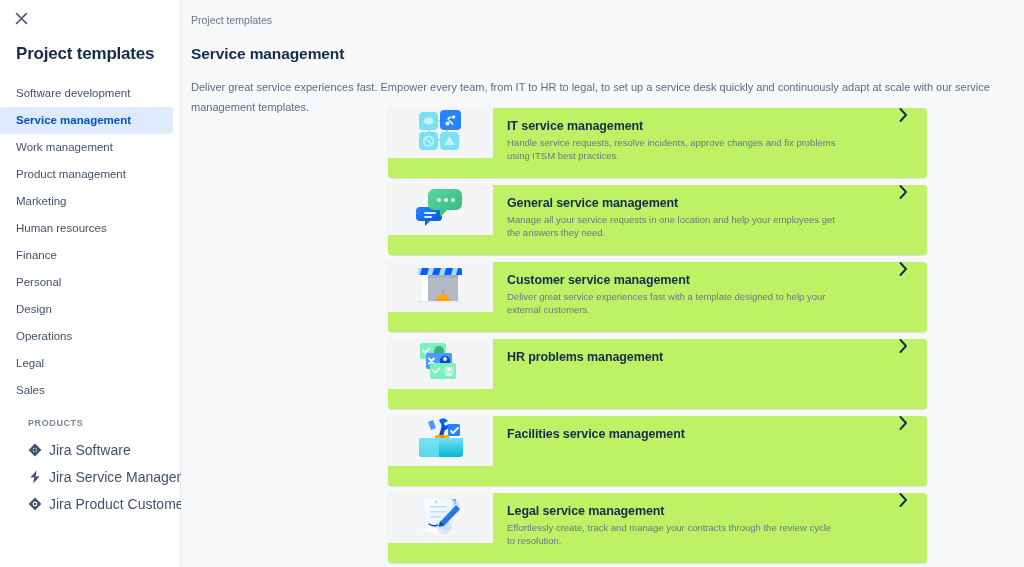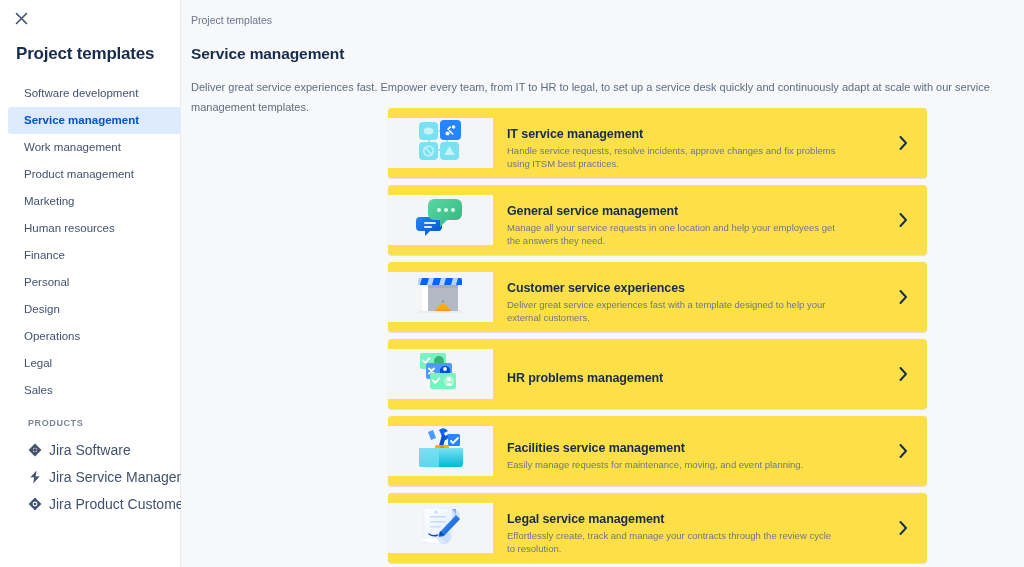--- a/index.html
+++ b/index.html
@@ -25,21 +25,21 @@
     width: 22px; height: 22px;
     display: flex; align-items: center; justify-content: center;
     cursor: pointer;
   }
   .close-btn svg { display: block; }
   .sidebar-title {
     position: absolute; left: 16px; top: 44px;
     font-size: 17px; font-weight: bold; color: #172B4D;
     letter-spacing: -0.2px;
   }
-  .nav-list { position: absolute; top: 80px; left: 8px; width: 181px; }
+  .nav-list { position: absolute; top: 80px; left: 0; width: 181px; }
   .nav-item {
     height: 27px; line-height: 27px;
     padding-left: 16px;
     font-size: 11.5px; color: #42526E;
     border-radius: 3px;
     margin: 0 8px 0 0;
     cursor: pointer;
     white-space: nowrap;
   }
   .nav-item.selected {
@@ -91,27 +91,27 @@
     font-size: 11px; color: #5E6C84; line-height: 20px;
   }
 
   .cards {
     position: absolute; left: 207px; top: 108px;
     width: 539px;
   }
   .card {
     display: flex;
     height: 70px;
-    background: #fde047;
+    background: #bef264;
     border-radius: 4px;
     margin-bottom: 7px;
     overflow: hidden;
     box-shadow: 0 1px 1px rgba(9,30,66,0.10), 0 0 1px rgba(9,30,66,0.08);
     cursor: pointer;
-    align-items: center;
+    align-items: flex-start;
   }
   .card-icon-pane {
     width: 105px; flex: 0 0 105px;
     background: #F4F5F7;
     display: flex; align-items: center; justify-content: center;
   }
   .card-body {
     flex: 1 1 auto;
     padding: 11px 12px 0 14px;
     min-width: 0;
@@ -294,21 +294,21 @@
               <path d="M18 6 h7 l-2 7 h-7 l2 -7Z" fill="#0065FF"></path>
               <path d="M30 6 h7 l-2 7 h-7 l2 -7Z" fill="#0065FF"></path>
               <path d="M42 6 h2 a2 2 0 0 1 2 2 v5 h-6 l2 -7Z" fill="#0065FF"></path>
               <path d="M21 38 a6 6 0 0 1 12 0Z" fill="#FFAB00"></path>
               <rect x="19" y="37" width="16" height="2" rx="1" fill="#FF991F"></rect>
               <line x1="27" y1="28" x2="27" y2="31" stroke="#7A869A" stroke-width="1"></line>
             </svg>
           </span>
         </div>
         <div class="card-body">
-          <div class="card-title">Customer service experiences</div>
+          <div class="card-title">Customer service management</div>
           <div class="card-desc">Deliver great service experiences fast with a template designed to help your external customers.</div>
         </div>
         <div class="card-chevron">
           <svg width="9" height="14" viewBox="0 0 9 14">
               <path d="M1.5 1 L7 7 L1.5 13" fill="none" stroke="#172B4D" stroke-width="1.9" stroke-linecap="round" stroke-linejoin="round"></path>
             </svg>
         </div>
       </div>
 
       <div class="card">
@@ -358,21 +358,20 @@
               <path d="M35 15 l2 2 l5 -5" fill="none" stroke="#FFFFFF" stroke-width="1.8" stroke-linecap="round" stroke-linejoin="round"></path>
               <rect x="19" y="19" width="14" height="11" rx="1.5" fill="#FFAB00"></rect>
               <rect x="24" y="19" width="4" height="11" fill="#FF8B00"></rect>
               <path d="M3 22 h44 v16 a3 3 0 0 1 -3 3 h-38 a3 3 0 0 1 -3 -3Z" fill="url(#g5a)"></path>
               <path d="M3 22 h20 v19 h-17 a3 3 0 0 1 -3 -3Z" fill="#79E2F2" opacity="0.75"></path>
             </svg>
           </span>
         </div>
         <div class="card-body">
           <div class="card-title">Facilities service management</div>
-          <div class="card-desc">Easily manage requests for maintenance, moving, and event planning.</div>
         </div>
         <div class="card-chevron">
           <svg width="9" height="14" viewBox="0 0 9 14">
               <path d="M1.5 1 L7 7 L1.5 13" fill="none" stroke="#172B4D" stroke-width="1.9" stroke-linecap="round" stroke-linejoin="round"></path>
             </svg>
         </div>
       </div>
 
       <div class="card">
         <div class="card-icon-pane">

